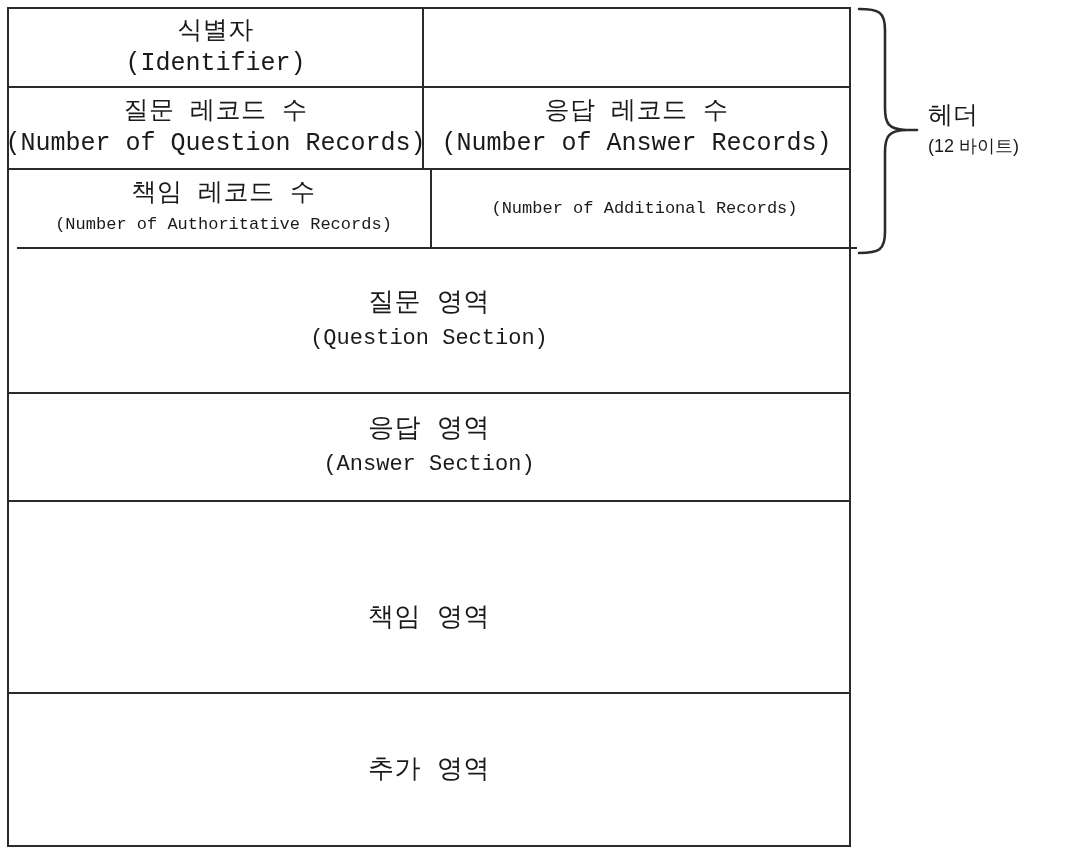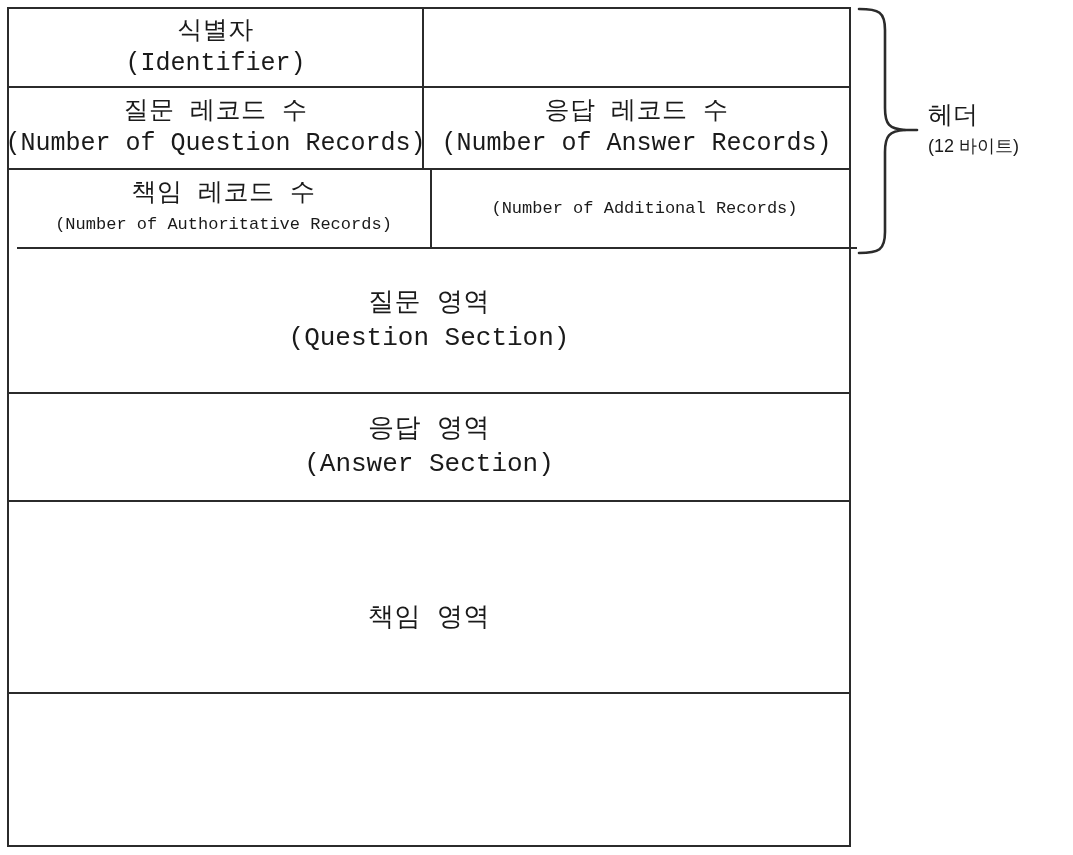--- a/index.html
+++ b/index.html
@@ -77,21 +77,21 @@
 
   
   .hdr .ko { font-size: 25px; line-height: 32px; }
   .hdr .en { font-size: 25px; line-height: 32px; }
 
   .hdr.tight .en { font-size: 17px; line-height: 29px; }
   .hdr.tight .ko { font-size: 25px; line-height: 32px; }
 
   
   .sect .ko { font-size: 26px; line-height: 35px; }
-  .sect .en { font-size: 26px; line-height: 35px; }
+  .sect .en { font-size: 22px; line-height: 35px; }
 
   
   .r-identifier   { top: 0px;   height: 79px; }   
   .r-question-n   { top: 79px;  height: 82px; }   
   .r-auth-n       { top: 161px; height: 79px; margin-left: 8px; }   
   .r-question-s   { top: 240px; height: 145px; }  
   .r-answer-s     { top: 385px; height: 108px; }  
   .r-authority-s  { top: 535px; height: 150px; }  
   .r-additional-s { top: 685px; height: 153px; }  
 
@@ -166,20 +166,21 @@
     </div>
 
     <div class="row sep-below sect r-authority-s">
       <div class="cell full">
         <span class="ko">책임 영역</span>
       </div>
     </div>
 
     <div class="row sect r-additional-s">
       <div class="cell full">
+        <span class="ko">추가 영역</span>
       </div>
     </div>
 
   </div>
 
   <div class="brace-wrap">
     <svg width="70" height="262" viewBox="0 0 70 262">
       <path d="M 4 9
                C 24 9, 30 12, 30 30
                L 30 108

